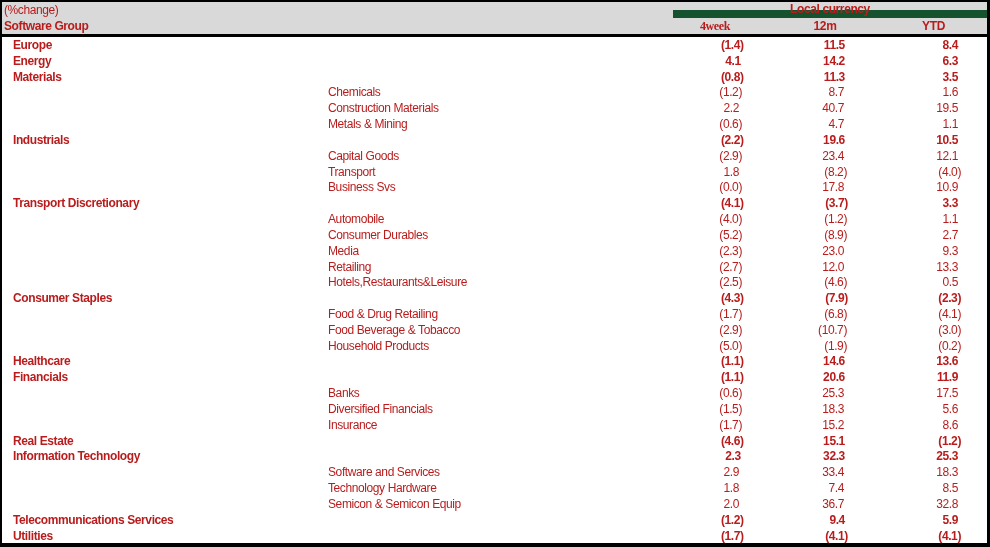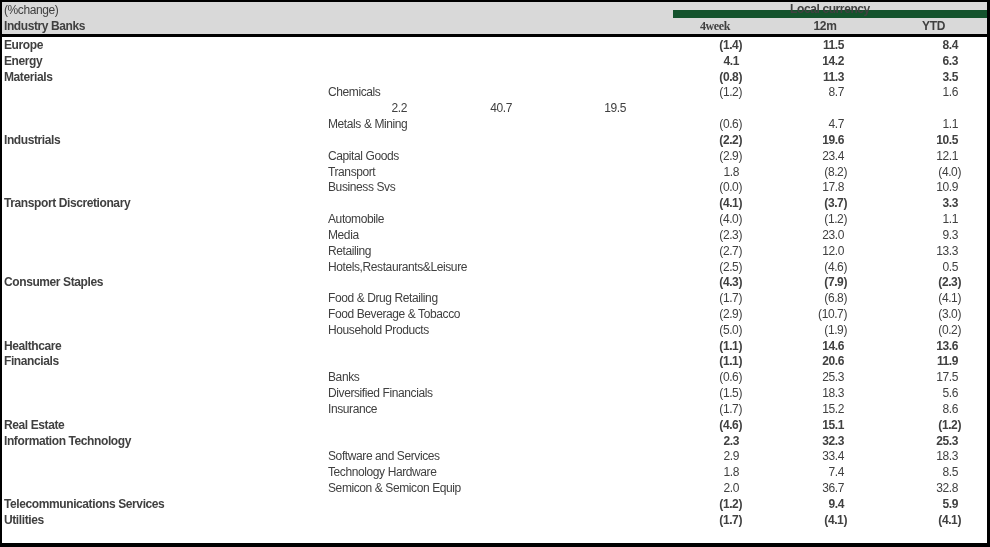--- a/index.html
+++ b/index.html
@@ -1,56 +1,56 @@
 <!DOCTYPE html>
 <html><head>
 <meta charset="utf-8">
 <style>
   html,body{margin:0;padding:0;background:#fff;}
   *{box-sizing:border-box;}
   .tbl{
     width:990px;height:547px;
     border:2px solid #000;border-bottom-width:4px;border-right-width:3px;
     font-family:"Liberation Sans", sans-serif;
-    color:#404040;background:#fff;
+    color:#b91c1c;background:#fff;
     letter-spacing:-0.4px;
     overflow:hidden;
   }
   .hdr{background:#d9d9d9;}
   .hdr-row1{display:flex;height:16px;align-items:center;font-size:12px;}
   .pct-cell{width:671px;padding-left:2px;font-weight:normal;}
   .lc-cell{width:314px;height:16px;line-height:15px;text-align:center;font-weight:bold;border-bottom:8px solid #14532d;}
   .hdr-row2{display:flex;height:16px;align-items:center;font-size:12px;font-weight:bold;}
   .ig-cell{width:658px;padding-left:2px;}
   .hcol{text-align:center;}
   .hcol.c1{width:110px;font-family:Liberation Serif, serif;}
   .hcol.c2{width:110px;}
   .hcol.c3{width:107px;}
   .hdr-divider{height:0;border-bottom:3px solid #000;}
   .body-rows{background:#fff;}
   .row{display:flex;height:15.84px;align-items:center;font-size:12px;font-weight:normal;}
-  .row.group{font-weight:bold;}
+  .row.group{font-weight:bold;padding-left:9px;}
   .name{width:326px;padding-left:2px;white-space:nowrap;}
   .subname{width:332px;white-space:nowrap;}
   .v{text-align:right;white-space:nowrap;}
   .v.c1{width:110px;padding-right:28px;text-align:right;}
   .v.c2{width:110px;padding-right:33px;}
   .v.c3{width:107px;padding-right:26px;}
 </style>
 </head>
 <body>
 
 <div class="tbl">
   <div class="hdr">
     <div class="hdr-row1">
       <div class="pct-cell">(%change)</div>
       <div class="lc-cell">Local currency</div>
     </div>
     <div class="hdr-row2">
-      <div class="ig-cell">Industry Banks</div>
+      <div class="ig-cell">Software Group</div>
       <div class="hcol c1">4week</div>
       <div class="hcol c2">12m</div>
       <div class="hcol c3">YTD</div>
     </div>
   </div>
   <div class="hdr-divider"></div>
   <div class="body-rows" id="rows">
   <div class="row group">
     <div class="name">Europe</div>
     <div class="subname"></div>
@@ -78,20 +78,21 @@
   <div class="row">
     <div class="name"></div>
     <div class="subname">Chemicals</div>
     <div class="v c1">(1.2)</div>
     <div class="v c2">8.7&nbsp;</div>
     <div class="v c3">1.6&nbsp;</div>
   </div>
 
   <div class="row">
     <div class="name"></div>
+    <div class="subname">Construction Materials</div>
     <div class="v c1">2.2&nbsp;</div>
     <div class="v c2">40.7&nbsp;</div>
     <div class="v c3">19.5&nbsp;</div>
   </div>
 
   <div class="row">
     <div class="name"></div>
     <div class="subname">Metals &amp; Mining</div>
     <div class="v c1">(0.6)</div>
     <div class="v c2">4.7&nbsp;</div>
@@ -139,20 +140,27 @@
   </div>
 
   <div class="row">
     <div class="name"></div>
     <div class="subname">Automobile</div>
     <div class="v c1">(4.0)</div>
     <div class="v c2">(1.2)</div>
     <div class="v c3">1.1&nbsp;</div>
   </div>
 
+  <div class="row">
+    <div class="name"></div>
+    <div class="subname">Consumer Durables</div>
+    <div class="v c1">(5.2)</div>
+    <div class="v c2">(8.9)</div>
+    <div class="v c3">2.7&nbsp;</div>
+  </div>
 
   <div class="row">
     <div class="name"></div>
     <div class="subname">Media</div>
     <div class="v c1">(2.3)</div>
     <div class="v c2">23.0&nbsp;</div>
     <div class="v c3">9.3&nbsp;</div>
   </div>
 
   <div class="row">

